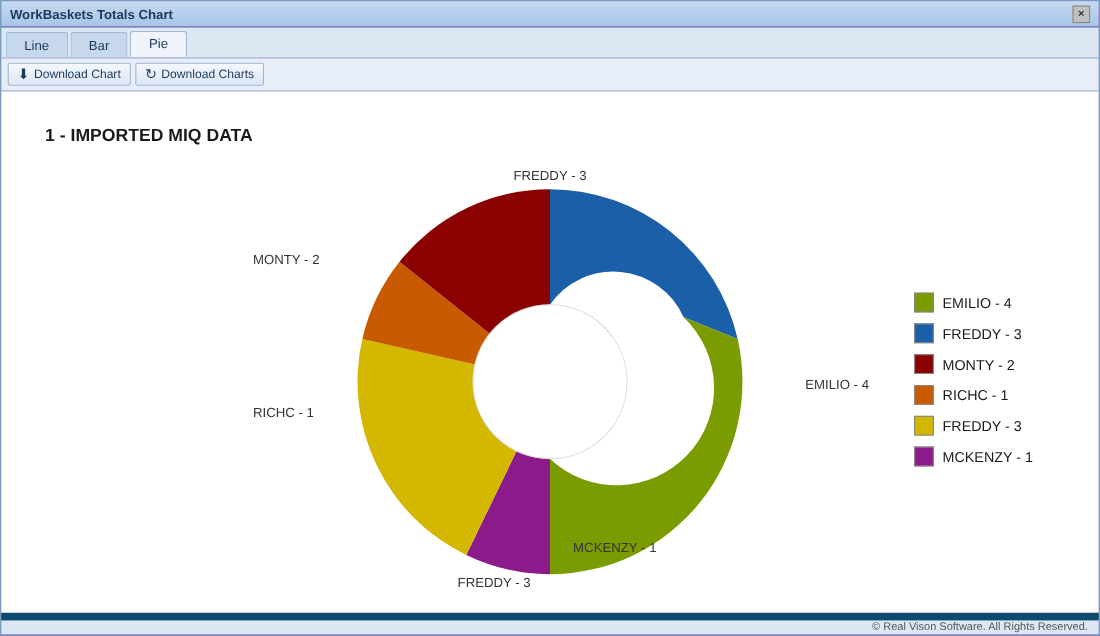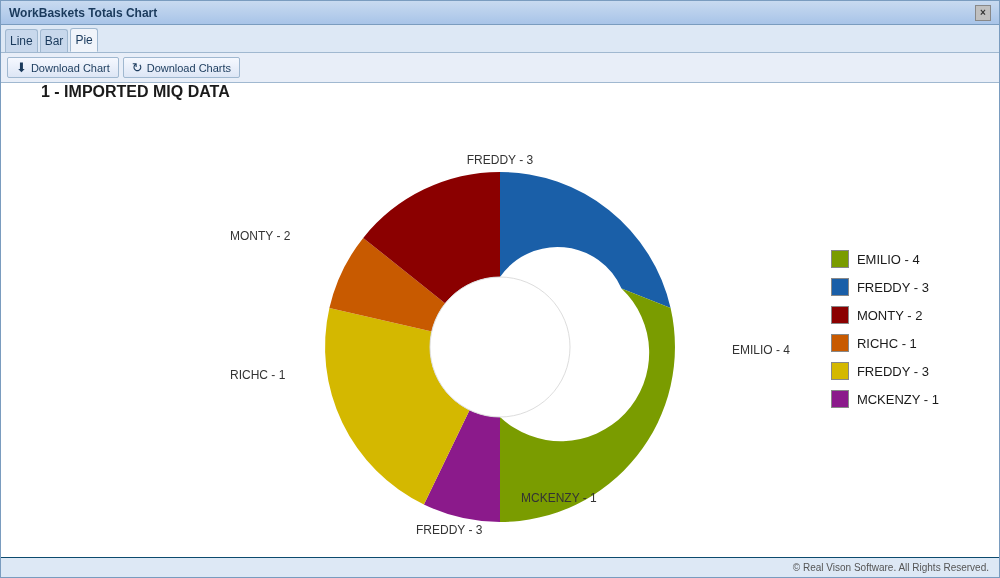--- a/index.html
+++ b/index.html
@@ -48,21 +48,21 @@
     .tabs-bar {
       background: #dde8f5;
       border-bottom: 1px solid #a0b8d0;
       display: flex;
       align-items: flex-end;
       padding: 0 4px;
       height: 28px;
     }
 
     .tab {
-      padding: 4px 4px;
+      padding: 4px 16px;
       border: 1px solid #a0b8d0;
       border-bottom: none;
       background: #c8d8ec;
       cursor: pointer;
       font-size: 12px;
       color: #1a3a5c;
       margin-right: 2px;
       border-radius: 3px 3px 0 0;
     }
 
@@ -101,21 +101,21 @@
       flex-direction: column;
       background: white;
       position: relative;
       overflow: hidden;
     }
 
     .chart-title {
       font-size: 16px;
       font-weight: bold;
       color: #1a1a1a;
-      padding: 0 0 0 40px;
+      padding: 32px 0 0 40px;
     }
 
     .chart-container {
       flex: 1;
       display: flex;
       align-items: flex-end;
       justify-content: center;
       position: relative;
     }
 
@@ -206,21 +206,21 @@
 
     .legend-color {
       width: 18px;
       height: 18px;
       border: 1px solid #888;
       flex-shrink: 0;
     }
 
     .status-bar {
       background: #dde8f5;
-      border-top: 1px solid #0c4a6e;
+      border-top: 7px solid #0c4a6e;
       padding: 2px 10px;
       text-align: center;
       font-size: 10px;
       color: #555;
       height: 20px;
       display: flex;
       align-items: center;
       justify-content: flex-end;
     }
   </style>

